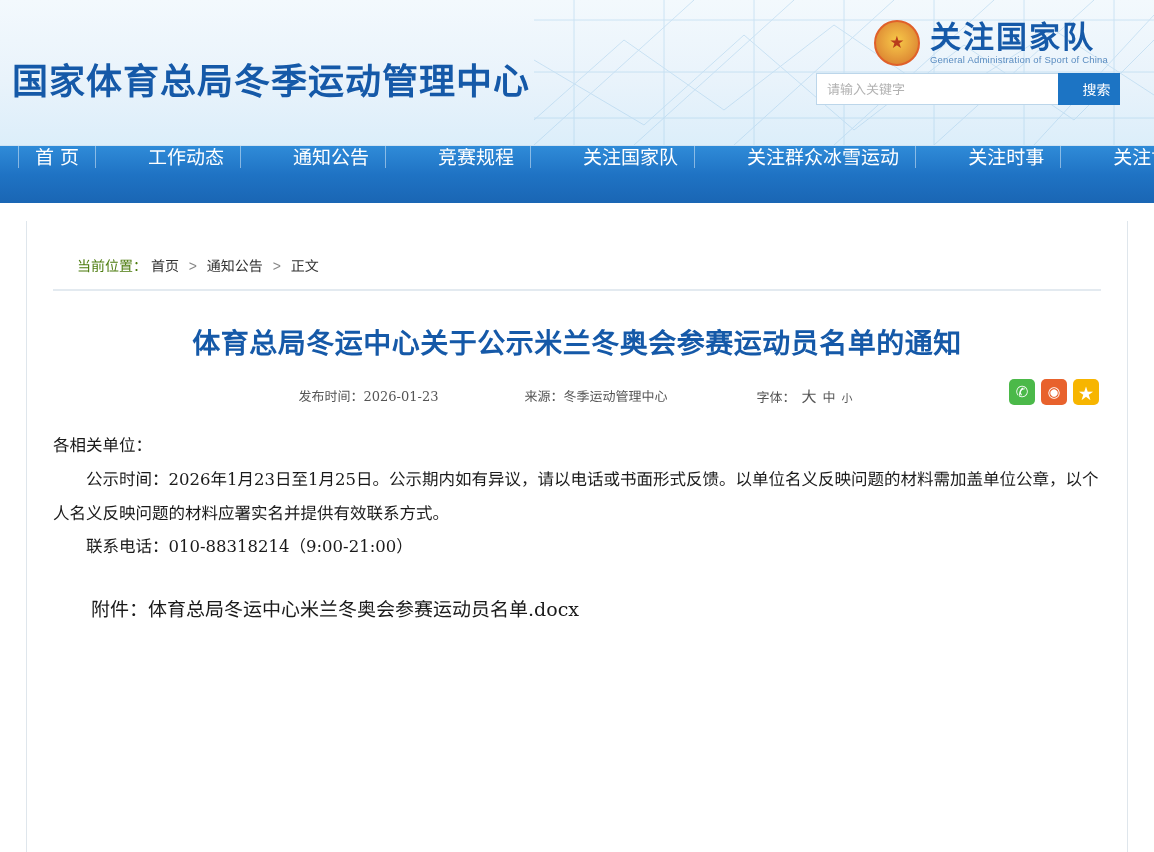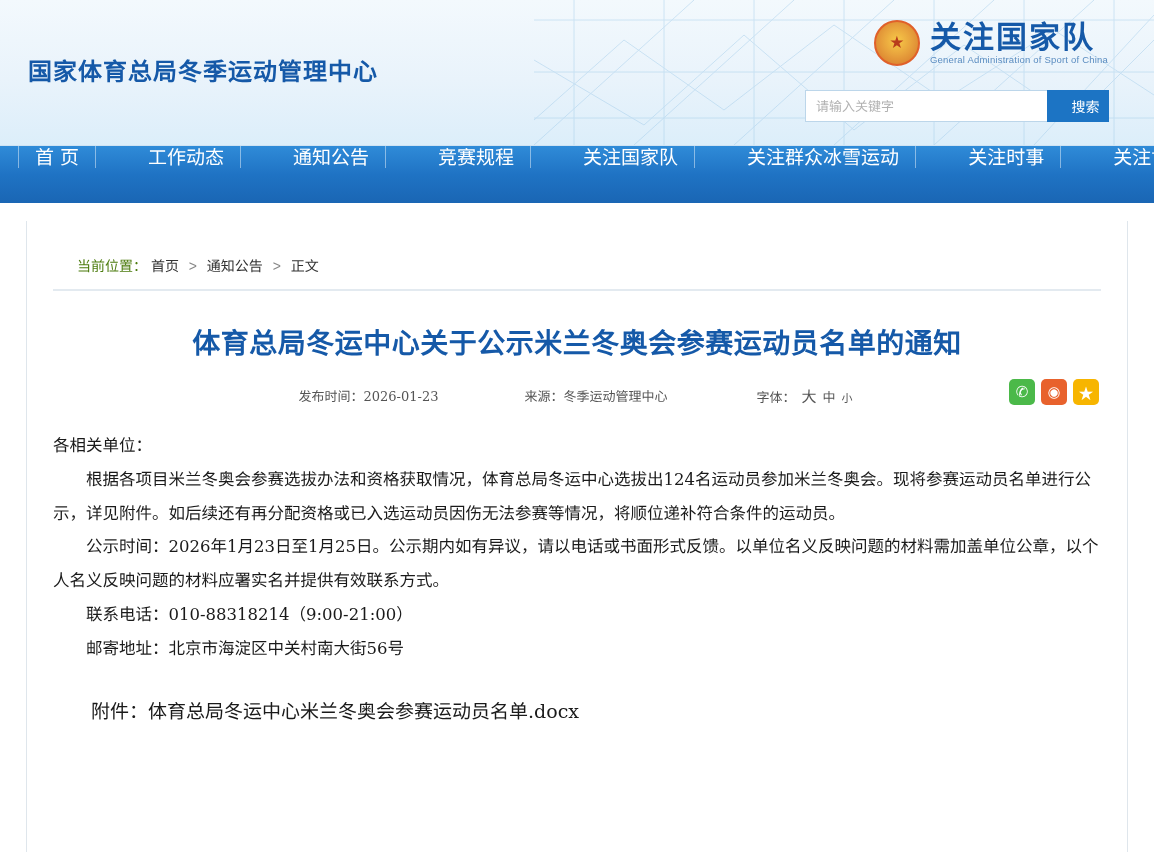--- a/index.html
+++ b/index.html
@@ -25,25 +25,25 @@
   .header-mesh {
     position: absolute;
     right: 0;
     top: 0;
     width: 620px;
     height: 145px;
     opacity: .55;
   }
   .site-title {
     position: absolute;
-    left: 28px;
+    left: 12px;
     top: 52px;
     font-family: "DejaVu Serif", "Liberation Serif", serif;
     font-weight: bold;
-    font-size: 24px;
+    font-size: 36px;
     color: #1559a8;
     letter-spacing: 1px;
     white-space: nowrap;
     text-align: right;
   }
   .gov-logo {
     position: absolute;
     right: 46px;
     top: 20px;
     display: flex;
@@ -78,24 +78,25 @@
     letter-spacing: 2px;
   }
   .gov-logo-text .gov-en {
     font-size: 9.5px;
     color: #5a8cc0;
     letter-spacing: .2px;
     margin-top: 1px;
   }
   .search-box {
     position: absolute;
-    right: 45px;
+    right: 34px;
     top: 90px;
     display: flex;
     height: 15px;
+    align-items: flex-end;
   }
   .search-input {
     width: 242px;
     height: 32px;
     box-sizing: border-box;
     border: 1px solid #bcd6ea;
     border-right: none;
     background: #ffffff;
     padding: 0 10px;
     font-size: 13px;
@@ -301,24 +302,22 @@
 
       <div class="share-icons">
         <div class="share-ico ico-wechat">✆</div>
         <div class="share-ico ico-weibo">◉</div>
         <div class="share-ico ico-fav">★</div>
       </div>
     </div>
 
     <div class="body-text">
       <p>各相关单位：</p>
-      <p class="indent">根据各项目米兰冬奥会参赛选拔办法和资格获取情况，体育总局冬运中心选拔出124名运动员参加米兰冬奥会。现将参赛运动员名单进行公示，详见附件。如后续还有再分配资格或已入选运动员因伤无法参赛等情况，将顺位递补符合条件的运动员。</p>
       <p class="indent">公示时间：2026年1月23日至1月25日。公示期内如有异议，请以电话或书面形式反馈。以单位名义反映问题的材料需加盖单位公章，以个人名义反映问题的材料应署实名并提供有效联系方式。</p>
       <p class="sub">联系电话：010-88318214（9:00-21:00）</p>
-      <p class="sub">邮寄地址：北京市海淀区中关村南大街56号</p>
     </div>
 
     <div class="spacer"></div>
 
     <div class="attachment">
       <span>附件：</span><span>体育总局冬运中心米兰冬奥会参赛运动员名单.docx</span>
     </div>
 
   </div>
 </div>

